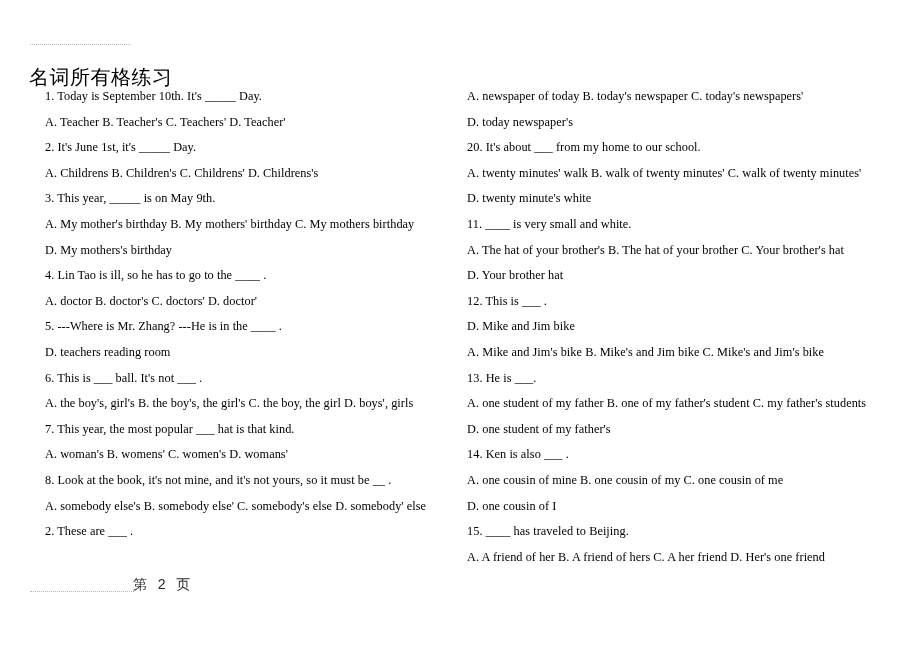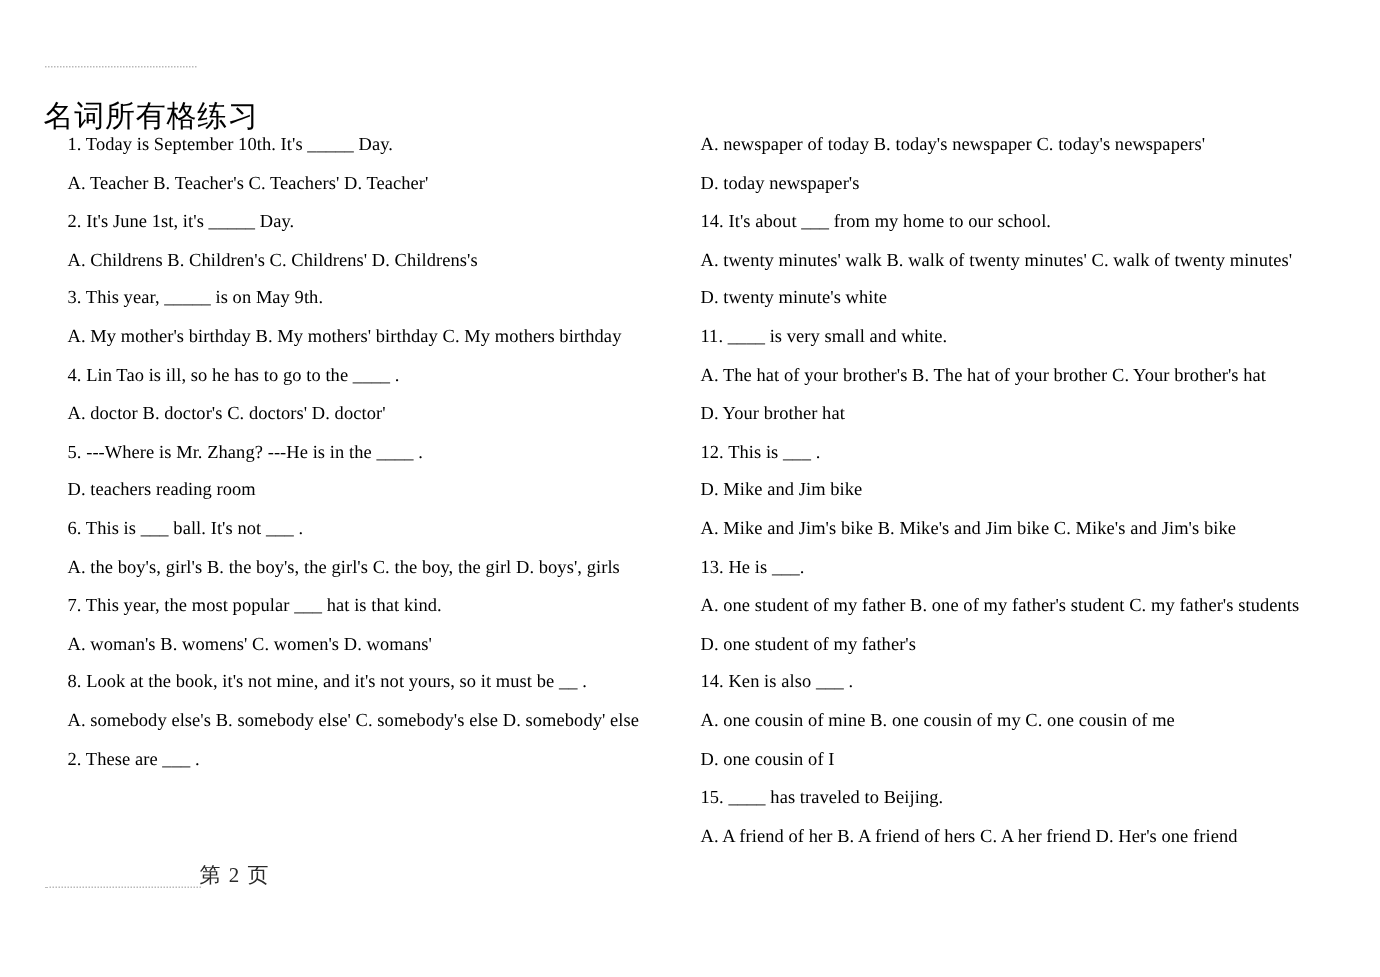--- a/index.html
+++ b/index.html
@@ -74,21 +74,21 @@
     
   }
 
   
 
   
   .footer {
     position: absolute;
     left: 133px;
     top: 578px;
-    font-family: Liberation Serif, serif;
+    font-family: Liberation Mono, monospace;
     font-size: 14px;
     line-height: 1;
     color: #2a2a2a;
     white-space: nowrap;
     letter-spacing: 1px;
   }
 </style>
 </head>
 <body>
 
@@ -98,37 +98,38 @@
 
   <h1 class="doc-title">名词所有格练习</h1>
 
   <div class="col col-left">
     <div class="line">1. Today is September 10th. It's _____ Day.</div>
     <div class="line opts">A. Teacher      B. Teacher's      C. Teachers'      D. Teacher'</div>
     <div class="line">2. It's June 1st, it's _____ Day.</div>
     <div class="line opts">A. Childrens       B. Children's       C. Childrens'       D. Childrens's</div>
     <div class="line">3. This year, _____ is on May 9th.</div>
     <div class="line opts">A. My mother's birthday        B. My mothers' birthday        C. My mothers birthday</div>
+    <div class="line opts">D. My mothers's birthday</div>
     <div class="line">4. Lin Tao is ill, so he has to go to the ____ .</div>
     <div class="line opts">A. doctor       B. doctor's      C. doctors'      D. doctor'</div>
     <div class="line">5. ---Where is Mr. Zhang? ---He is in the ____ .</div>
     <div class="line opts">D. teachers reading room</div>
     <div class="line">6. This is ___ ball. It's not ___ .</div>
     <div class="line opts">A. the boy's, girl's       B. the boy's, the girl's       C. the boy, the girl       D. boys', girls</div>
     <div class="line">7. This year, the most popular ___ hat is that kind.</div>
     <div class="line opts">A. woman's    B. womens'       C. women's       D. womans'</div>
     <div class="line">8. Look at the book, it's not mine, and it's not yours, so it must be __ .</div>
     <div class="line opts">A. somebody else's       B. somebody else'       C. somebody's else       D. somebody' else</div>
     <div class="line">2. These are ___ .</div>
   </div>
 
   <div class="col col-right">
     <div class="line opts">A. newspaper of today       B. today's newspaper       C. today's newspapers'</div>
     <div class="line opts">D. today newspaper's</div>
-    <div class="line">14. It's about ___ from my home to our school.</div>
+    <div class="line">20. It's about ___ from my home to our school.</div>
     <div class="line opts">A. twenty minutes' walk        B. walk of twenty minutes'        C. walk of twenty minutes'</div>
     <div class="line opts">D. twenty minute's white</div>
     <div class="line">11. ____ is very small and white.</div>
     <div class="line opts">A. The hat of your brother's        B. The hat of your brother        C. Your brother's hat</div>
     <div class="line opts">D. Your brother hat</div>
     <div class="line">12. This is ___ .</div>
     <div class="line opts">D. Mike and Jim bike</div>
     <div class="line opts">A. Mike and Jim's bike        B. Mike's and Jim bike        C. Mike's and Jim's bike</div>
     <div class="line">13. He is ___.</div>
     <div class="line opts">A. one student of my father        B. one of my father's student        C. my father's students</div>

